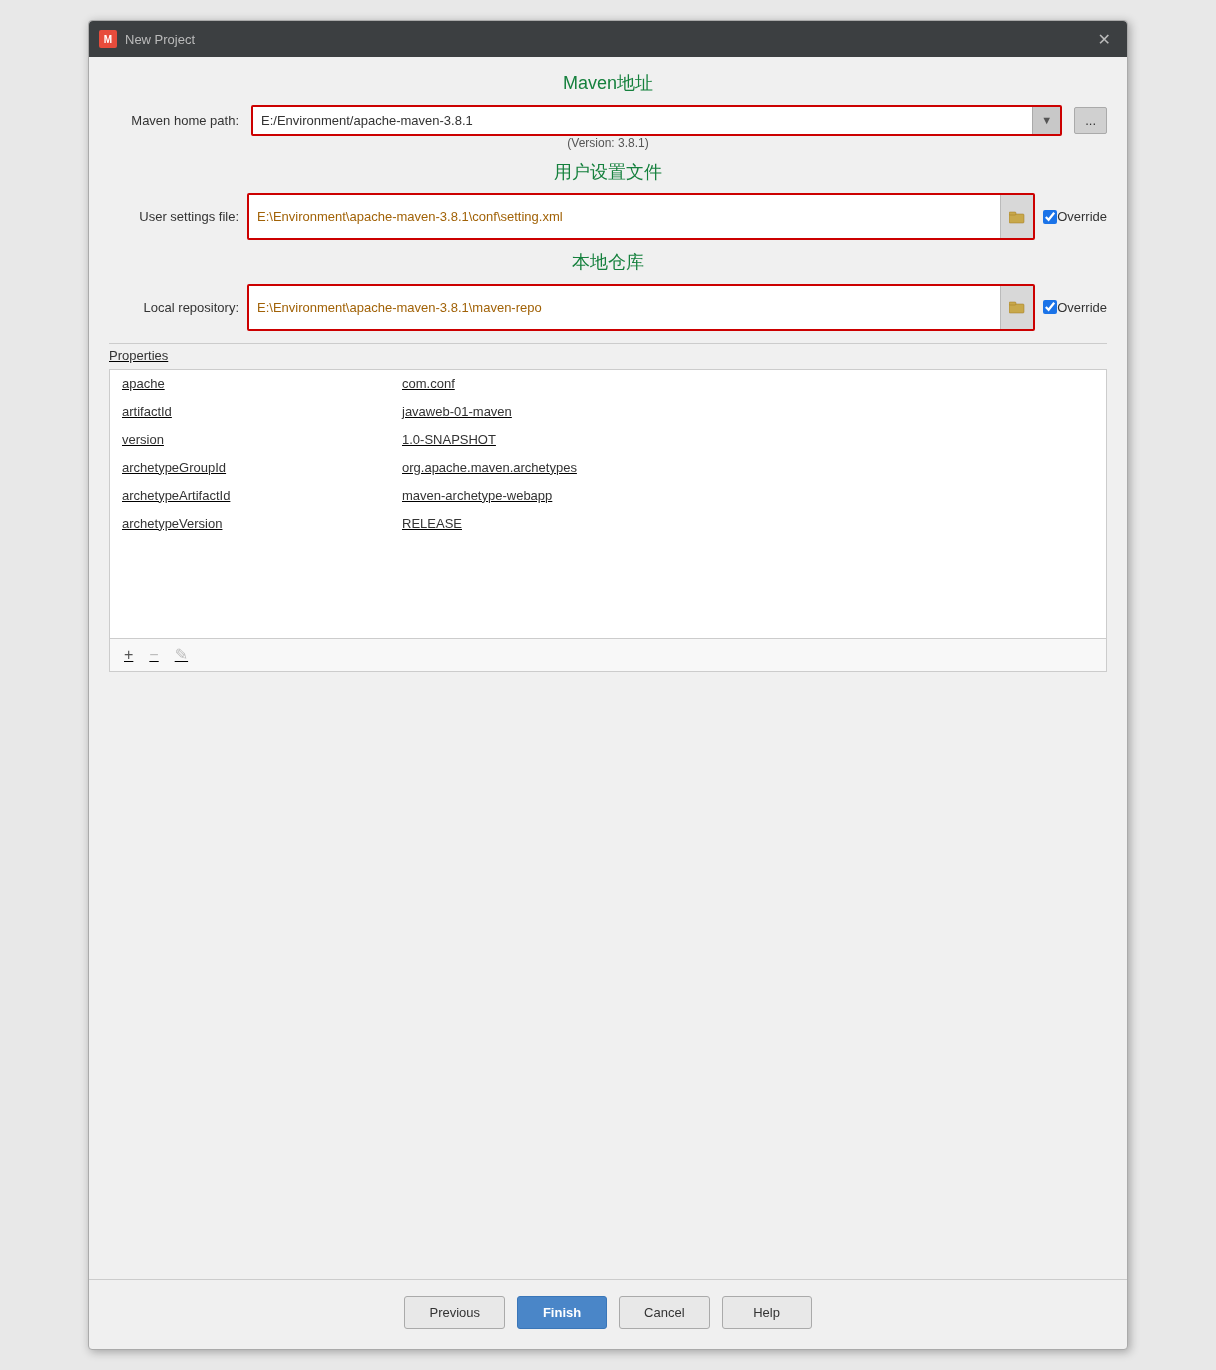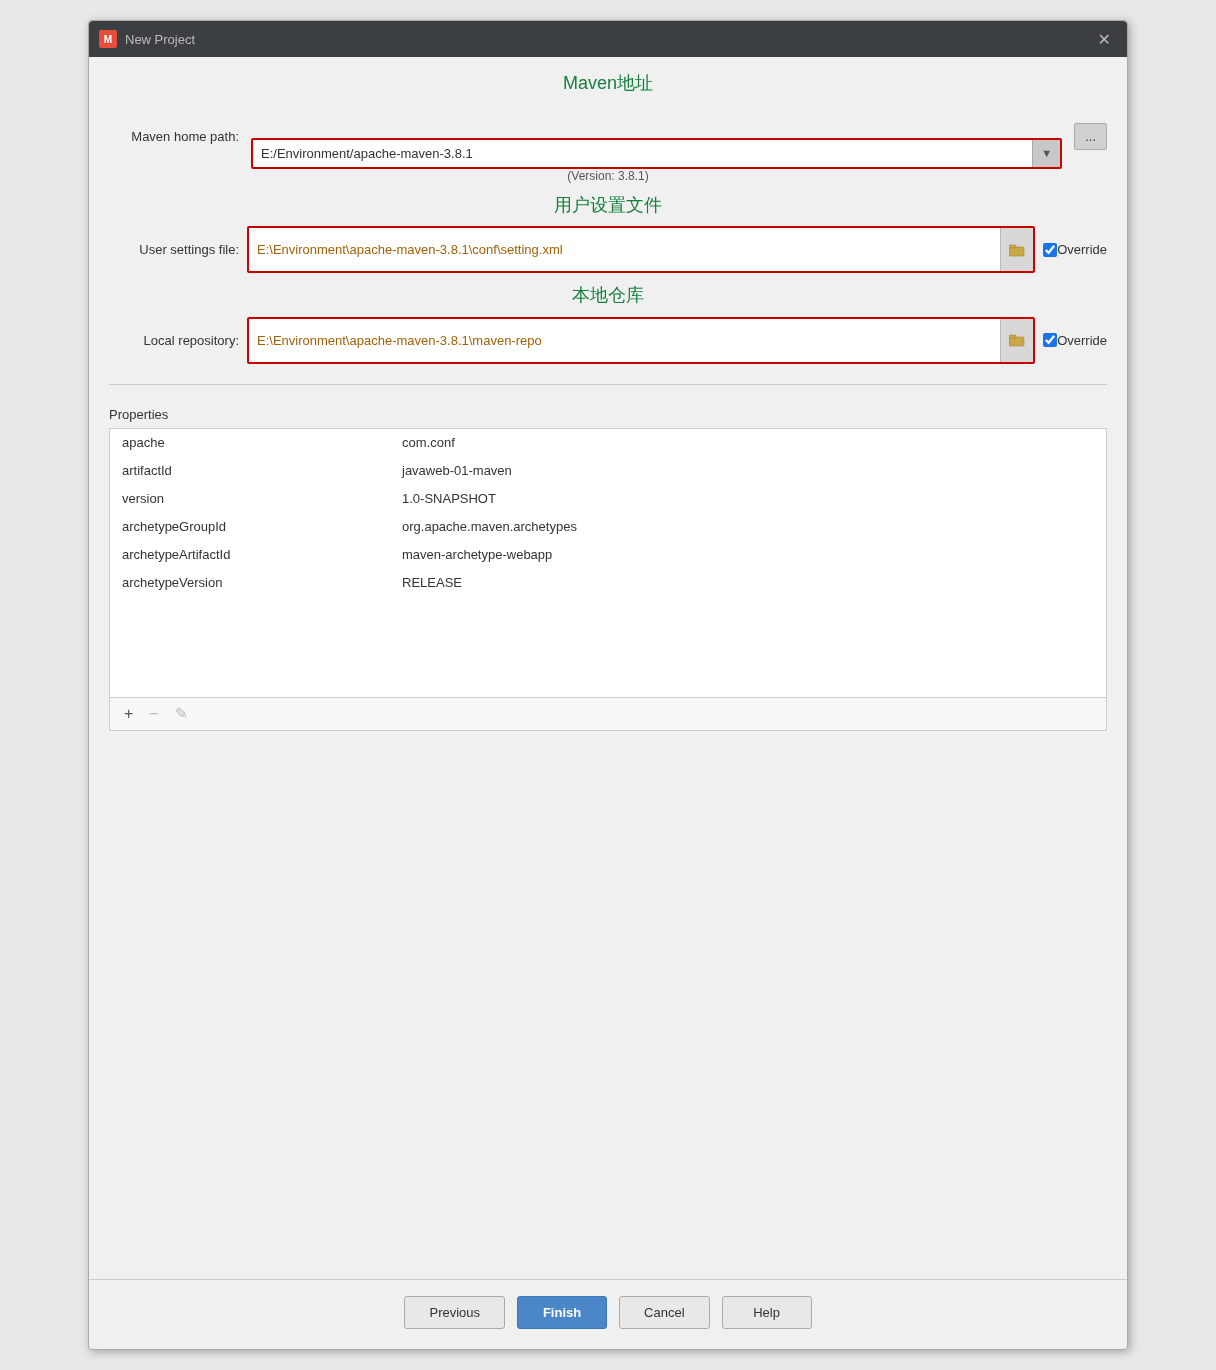--- a/index.html
+++ b/index.html
@@ -91,21 +91,20 @@
       align-items: center;
       gap: 12px;
     }
     .maven-home-input-wrap {
       border: 2px solid #cc0000;
       border-radius: 2px;
       flex: 1;
       display: flex;
       align-items: flex-start;
       background: #fff;
-      margin-top: 33px;
     }
     .maven-home-input-wrap input {
       border: none;
       outline: none;
       padding: 6px 8px;
       font-size: 13px;
       flex: 1;
       background: transparent;
       color: #333;
       font-family: "Segoe UI", Arial, sans-serif;
@@ -177,23 +176,23 @@
       width: 14px;
       height: 14px;
       accent-color: #1a73e8;
     }
     .override-label {
       color: #333;
       font-size: 13px;
     }
 
     .properties-section {
-      margin-top: 8px;
       border-top: 1px solid #ccc;
-      padding-top: 22px;
+      padding-top: 4px;
+      text-decoration: underline;
     }
     .properties-title {
       color: #333;
       font-size: 13px;
       font-weight: normal;
       margin-bottom: 6px;
     }
     .properties-table-wrap {
       border: 1px solid #ccc;
       background: #fff;

